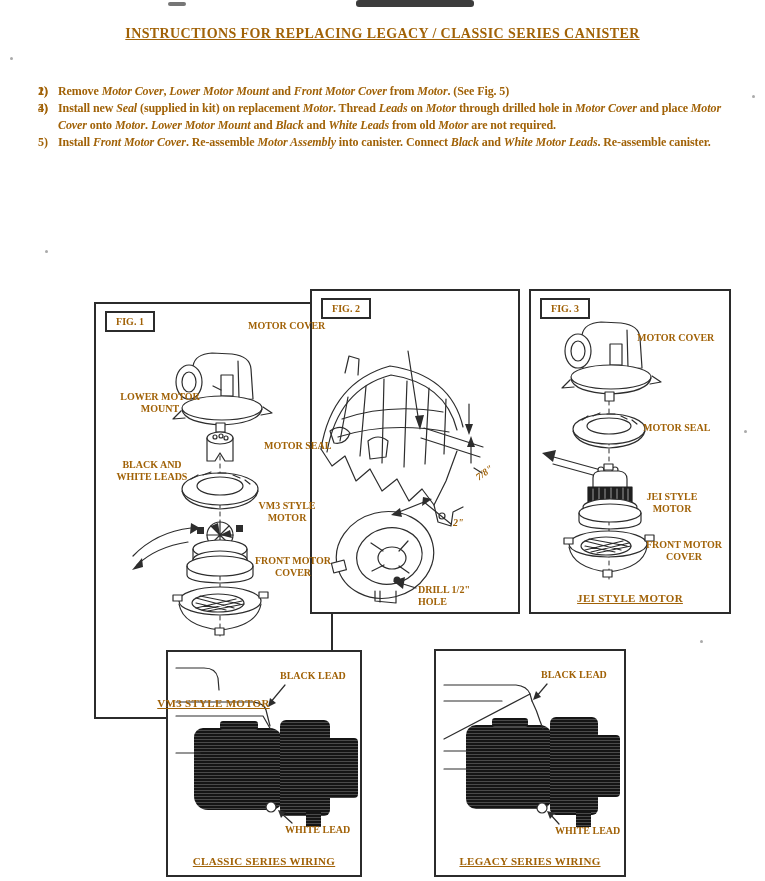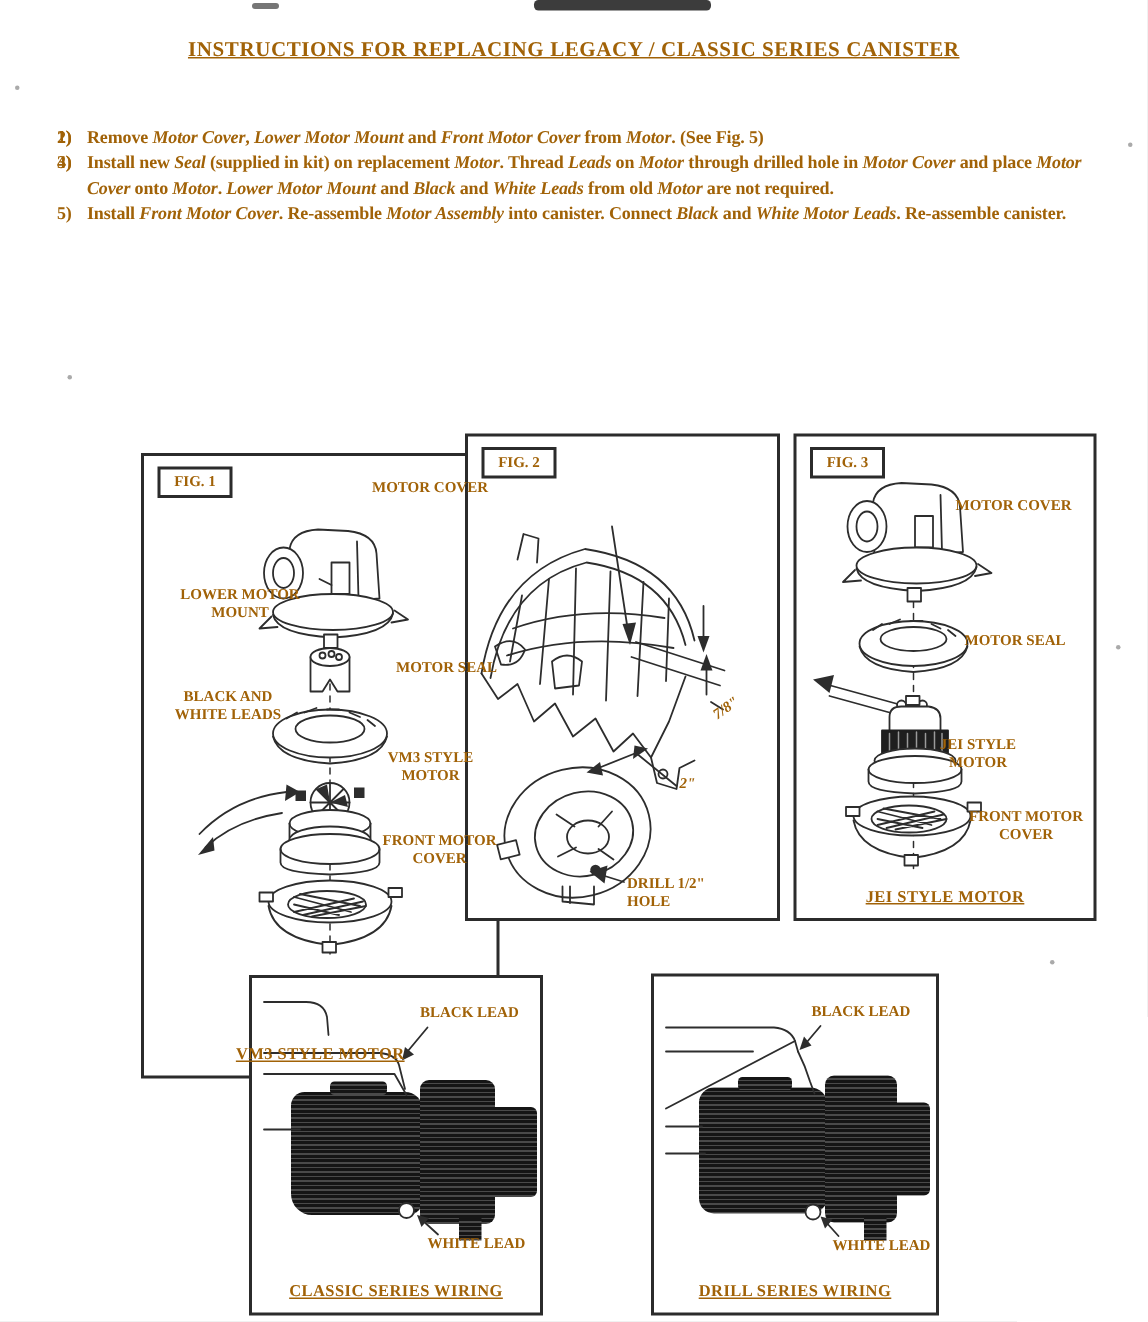--- a/index.html
+++ b/index.html
@@ -247,21 +247,21 @@
         <rect class="w" x="114" y="244" width="9" height="6"></rect>
         <path d="M38,256 Q42,277 77,281 Q112,277 116,256"></path>
         <ellipse class="w" cx="75" cy="255" rx="25" ry="9"></ellipse>
         <path d="M54,250 L90,259 M54,255 L84,261 M58,248 L96,255 M54,259 L92,250 M60,261 L98,252 M66,262 L100,255"></path>
         <rect class="w" x="72" y="279" width="9" height="7"></rect>
       </g>
     </svg>
     <div class="figtag">FIG. 3</div>
     <div class="callout" style="left:106px;top:41px;width:84px;">MOTOR COVER</div>
     <div class="callout" style="left:112px;top:131px;width:70px;">MOTOR SEAL</div>
-    <div class="callout center" style="left:91px;top:200px;width:60px;">JEI STYLE
+    <div class="callout center" style="left:111px;top:200px;width:60px;">JEI STYLE
 MOTOR</div>
     <div class="callout center" style="left:113px;top:248px;width:80px;">FRONT MOTOR
 COVER</div>
     <div class="caption">JEI STYLE MOTOR</div>
   </div>
 
   <div class="panel" id="wclassic">
     <div class="mblob" style="left:26px;top:76px;width:88px;height:82px;border-radius:9px 12px 10px 14px;"></div>
     <div class="mblob" style="left:112px;top:68px;width:50px;height:96px;border-radius:6px;"></div>
     <div class="mblob" style="left:158px;top:86px;width:32px;height:60px;border-radius:4px;"></div>
@@ -309,16 +309,16 @@
         <polygon class="ink" points="97,49 105,46 100,40"></polygon>
       </g>
       <g>
         <circle class="w" cx="106" cy="157" r="5"></circle>
         <line x1="123" y1="173" x2="114" y2="163"></line>
         <polygon class="ink" points="111,160 119,162 114,168"></polygon>
       </g>
     </svg>
     <div class="callout" style="left:105px;top:18px;width:72px;">BLACK LEAD</div>
     <div class="callout" style="left:119px;top:174px;width:72px;">WHITE LEAD</div>
-    <div class="caption">DRILL SERIES WIRING</div>
+    <div class="caption">LEGACY SERIES WIRING</div>
   </div>
 
 </div>
 
 </body></html>

